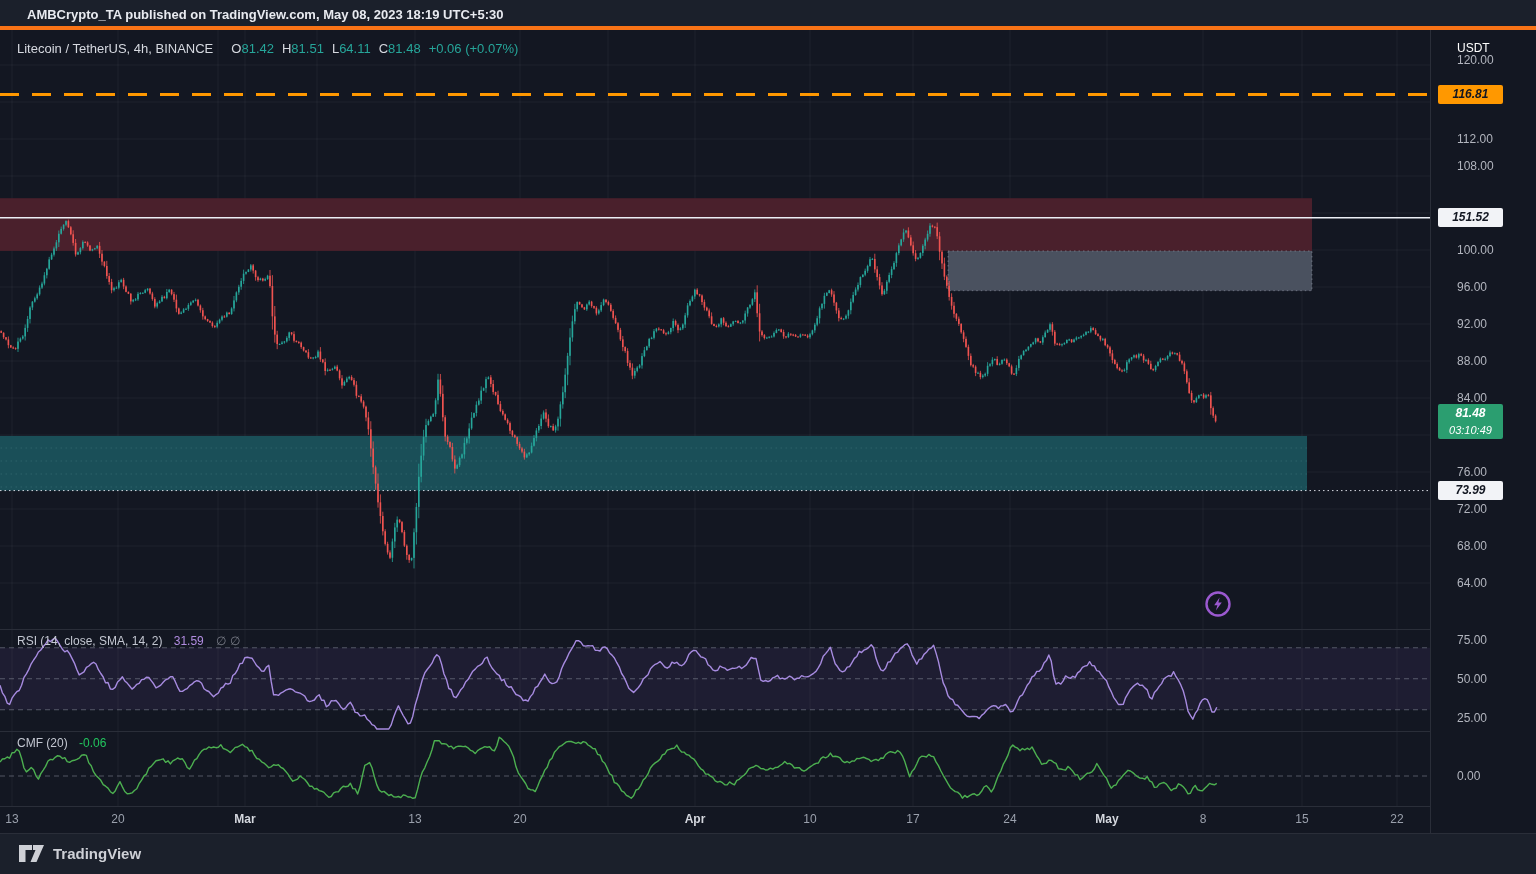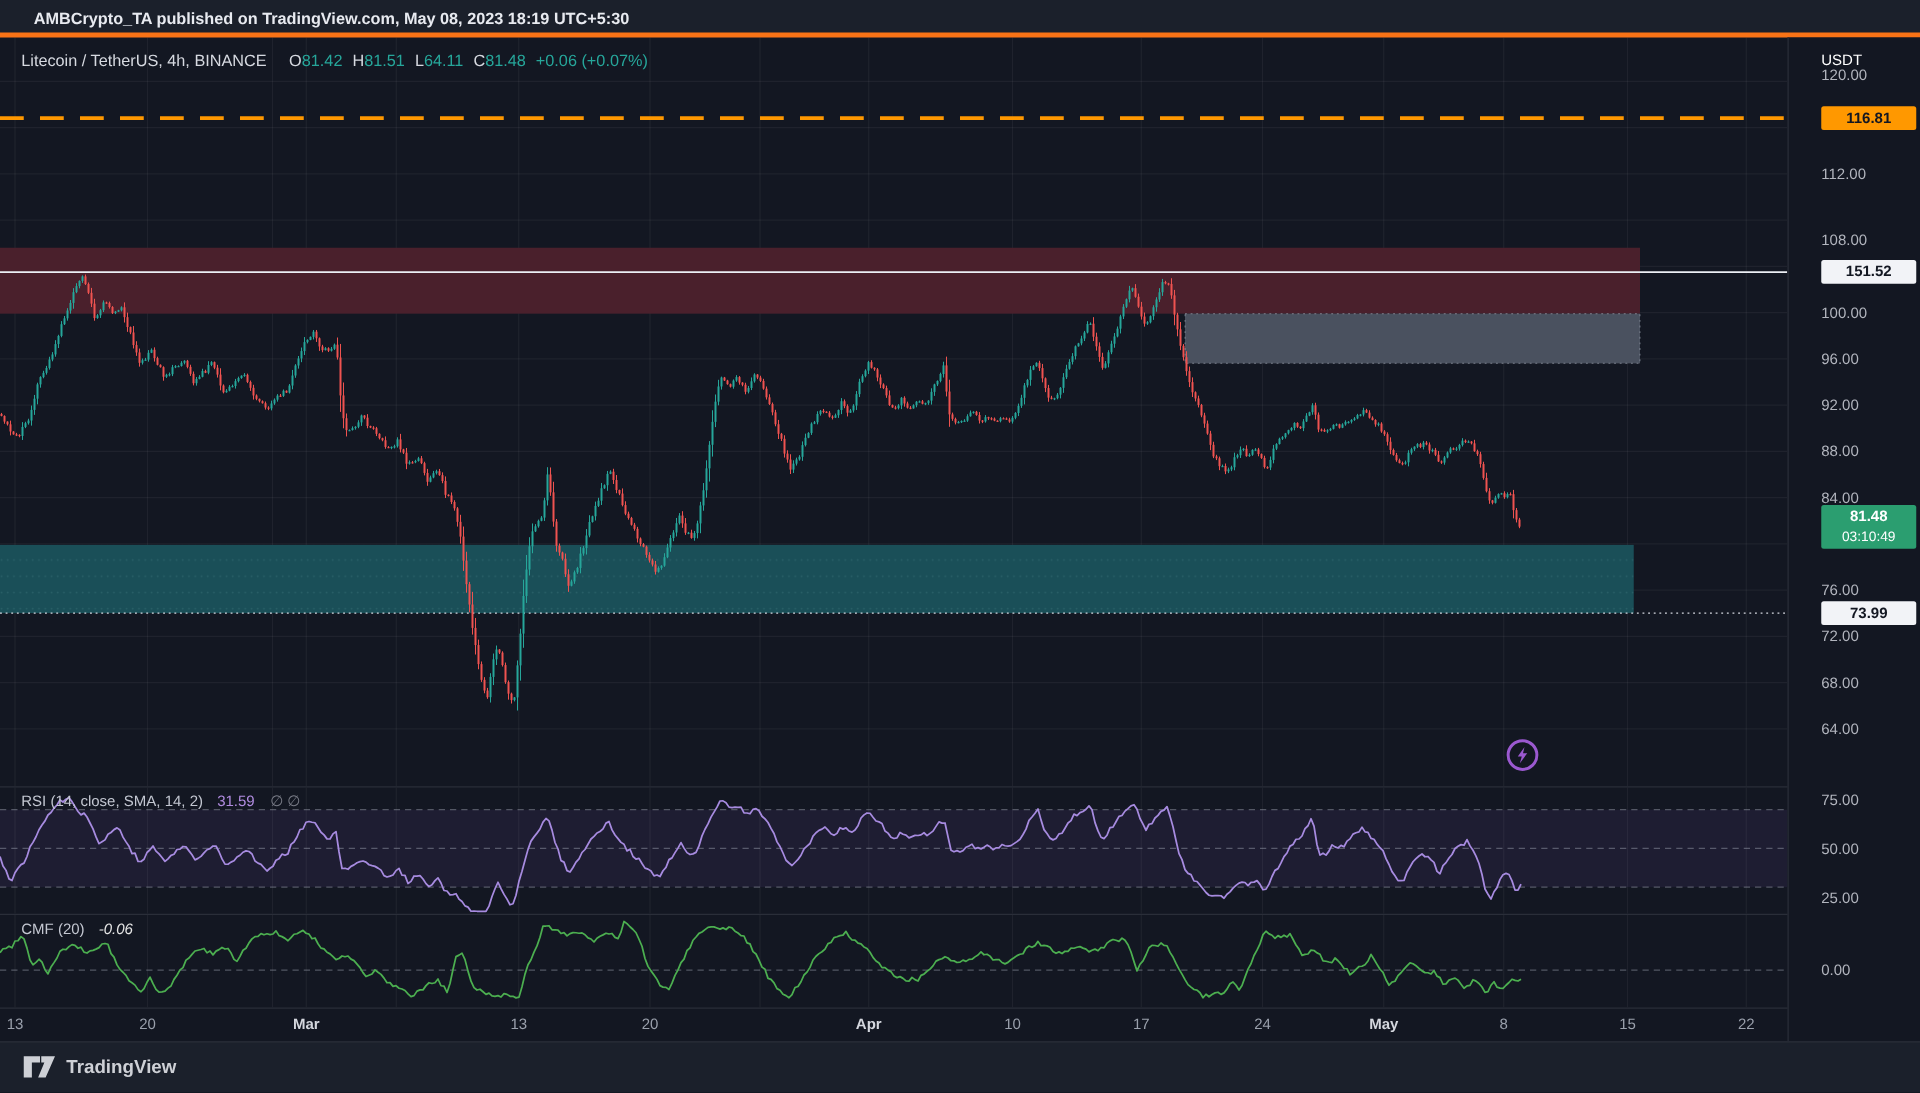--- a/index.html
+++ b/index.html
@@ -11,28 +11,28 @@
   .pane{position:absolute;left:0;}
   .sep{position:absolute;left:0;width:1536px;height:1px;background:#2a2e39;}
   .legend{position:absolute;left:17px;top:41px;font-size:13px;white-space:nowrap;z-index:5;}
   .legend .sym{color:#d6d9e0;margin-right:10px;}
   .legend .k{color:#d6d9e0;margin-left:8px;}
   .legend .v{color:#26a69a;}
   .legend .chg{color:#26a69a;margin-left:8px;}
   .ind-label{position:absolute;left:17px;font-size:12px;white-space:nowrap;z-index:5;}
   .ind-label .t{color:#c3c7d1;}
   .ind-label .rv{color:#b18ce0;margin-left:8px;}
-  .ind-label .gv{color:#e5e5e5;margin-left:8px;font-style:italic;}
+  .ind-label .gv{color:#22c55e;margin-left:8px;}
   .ind-label .ex{color:#787b86;margin-left:9px;}
   .price-axis{position:absolute;left:1430px;top:30px;width:106px;height:803px;
               border-left:1px solid #2a2e39;box-sizing:border-box;background:#131722;}
   .currency{position:absolute;left:26px;top:11px;font-size:12px;color:#ffffff;}
   .ptick{position:absolute;left:26px;font-size:12px;color:#b2b5be;line-height:16px;}
-  .badge{position:absolute;left:26px;width:76px;text-align:center;font-size:12px;
-         border-radius:2px;line-height:19px;font-weight:bold;}
+  .badge{position:absolute;left:7px;width:65px;text-align:center;font-size:12px;
+         border-radius:2px;line-height:19px;font-weight:bold;font-style:italic;}
   .badge .cd{font-weight:normal;font-size:11px;line-height:14px;padding-bottom:2px;}
   .time-axis{position:absolute;left:0;top:807px;width:1430px;height:26px;}
   .ttick{position:absolute;top:5px;width:40px;margin-left:-20px;text-align:center;font-size:12px;color:#9aa0ac;}
   .ttick.month{color:#d4d7de;font-weight:bold;}
   .footer{position:absolute;left:0;top:833px;width:1536px;height:41px;background:#1b202b;
           border-top:1px solid #2a2e39;box-sizing:border-box;}
   .brand{position:absolute;left:18px;top:10px;display:flex;align-items:center;gap:8px;}
   .brand-text{font-size:15px;font-weight:bold;color:#ced0d6;text-align:center;}
   .bolt-btn{position:absolute;left:1204px;top:590px;width:28px;height:28px;z-index:6;cursor:pointer;}
   svg{display:block;}
@@ -1190,21 +1190,21 @@
     <div class="ttick month" style="left: 1107px;">May</div>
     <div class="ttick" style="left: 1203px;">8</div>
     <div class="ttick" style="left: 1302px;">15</div>
     <div class="ttick" style="left: 1397px;">22</div>
   </div>
 
 <div class="price-axis" id="price-axis">
   <div class="currency">USDT</div>
 <div class="ptick" style="top: 22px;">120.00</div>
     <div class="ptick" style="top: 101px;">112.00</div>
-    <div class="ptick" style="top: 154px;">108.00</div>
+    <div class="ptick" style="top: 128px;">108.00</div>
     <div class="ptick" style="top: 212px;">100.00</div>
     <div class="ptick" style="top: 249px;">96.00</div>
     <div class="ptick" style="top: 286px;">92.00</div>
     <div class="ptick" style="top: 323px;">88.00</div>
     <div class="ptick" style="top: 360px;">84.00</div>
     <div class="ptick" style="top: 434px;">76.00</div>
     <div class="ptick" style="top: 471px;">72.00</div>
     <div class="ptick" style="top: 508px;">68.00</div>
     <div class="ptick" style="top: 545px;">64.00</div>
     <div class="ptick" style="top: 602px;">75.00</div>

